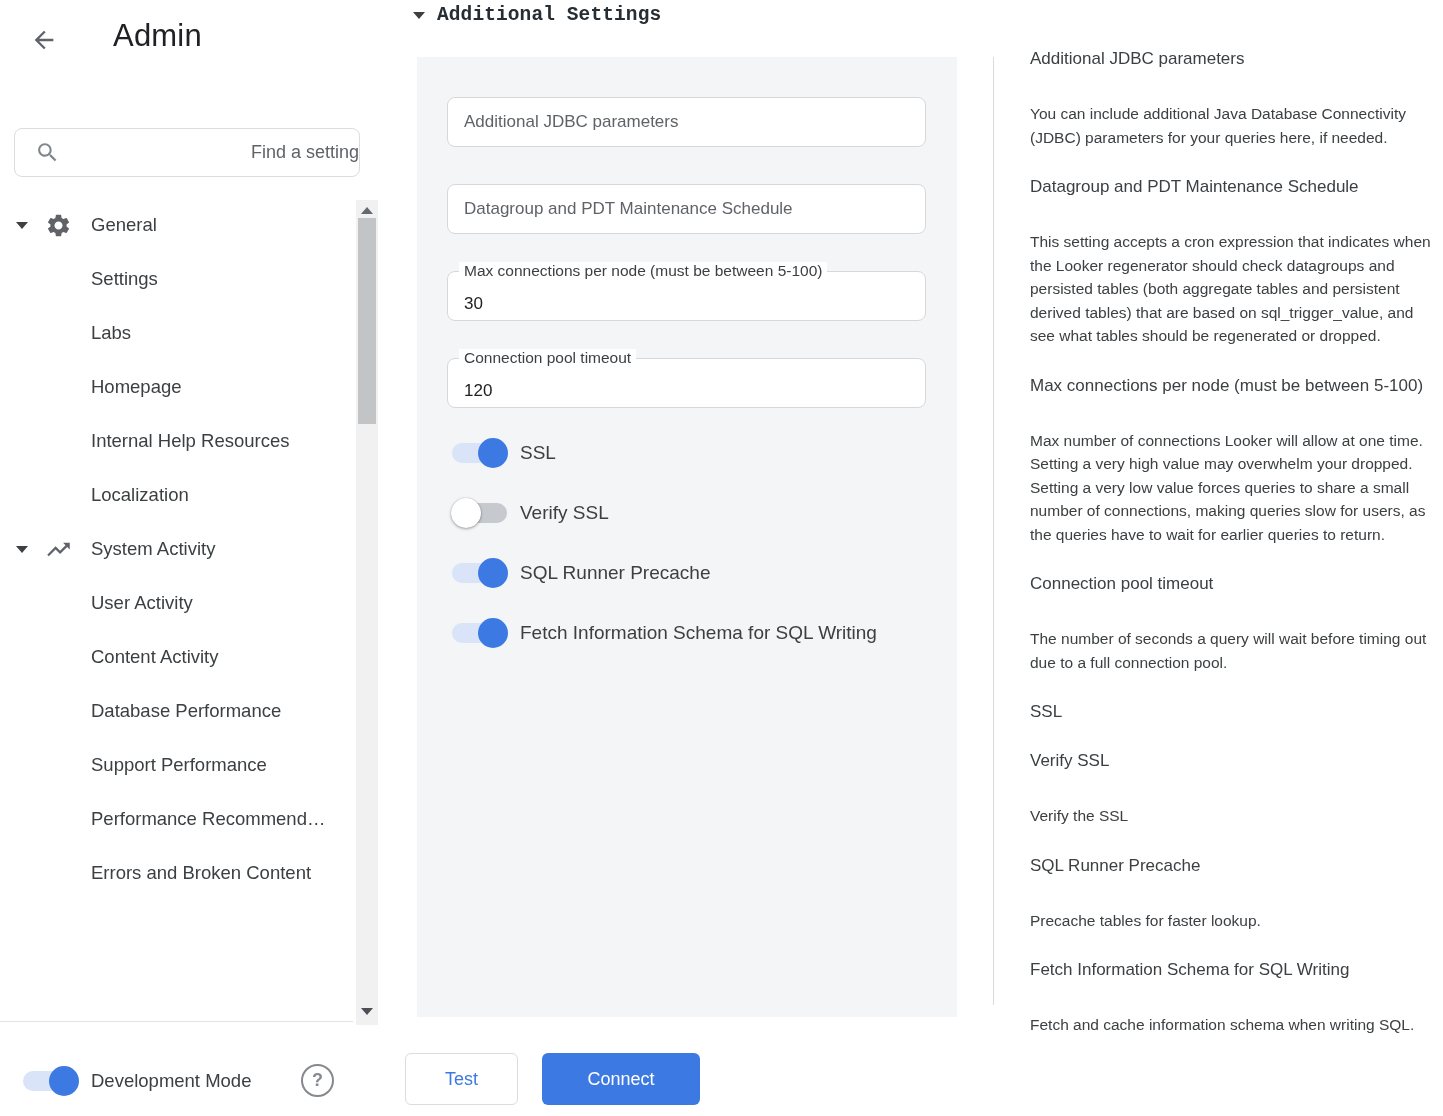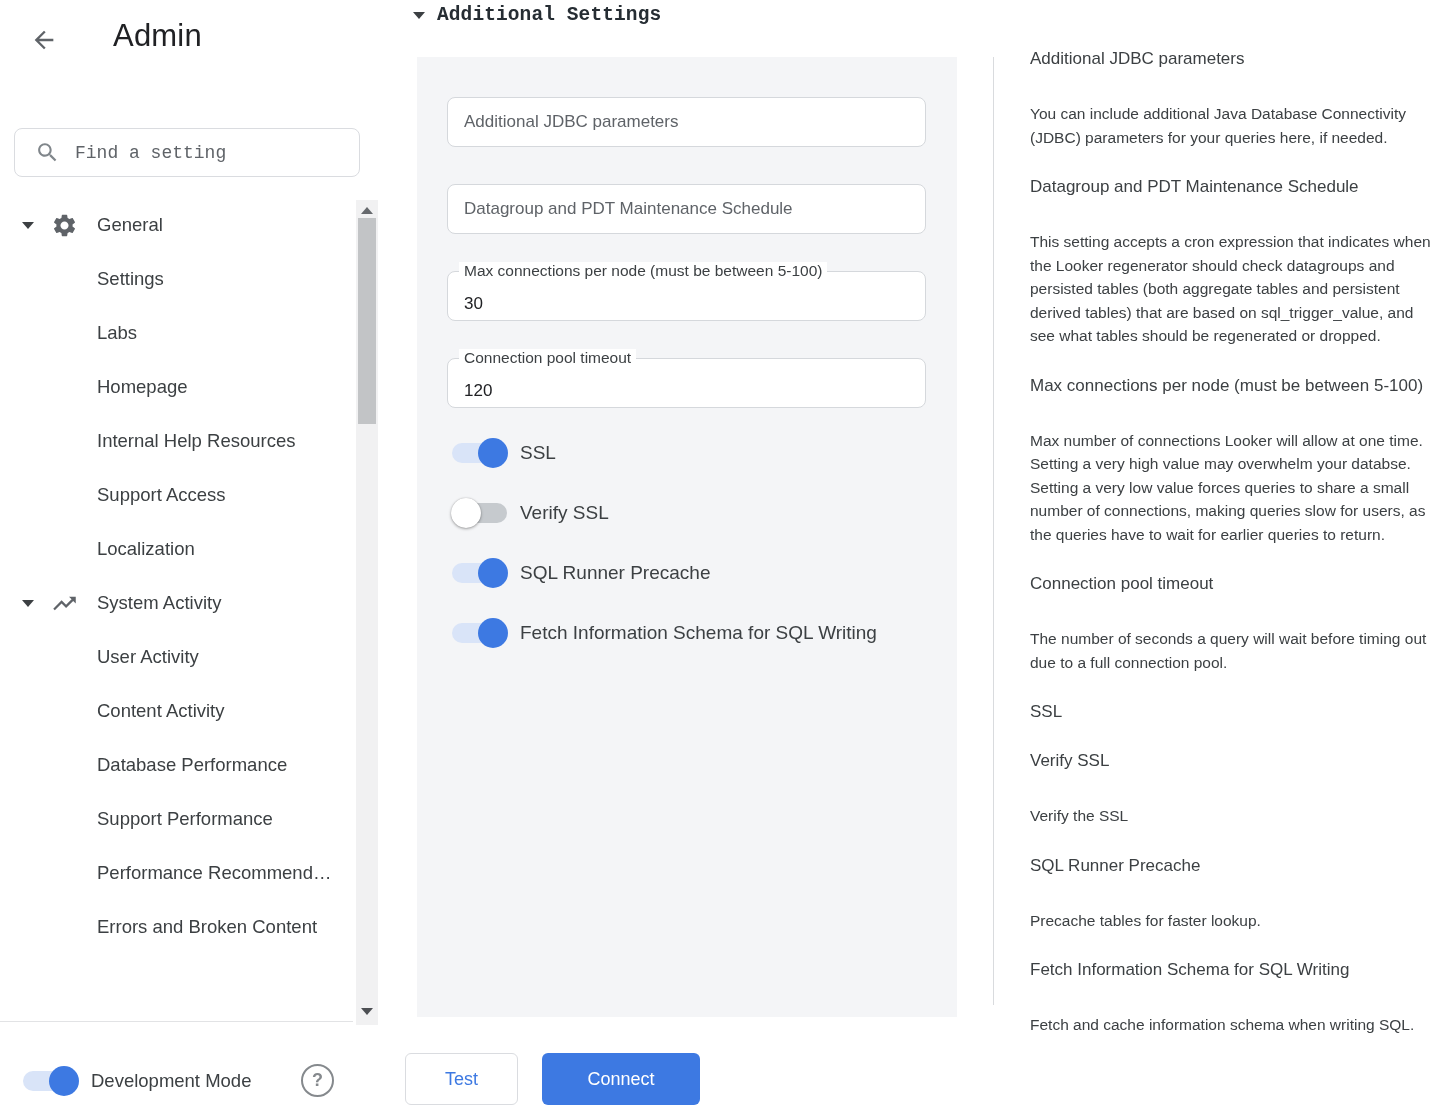--- a/index.html
+++ b/index.html
@@ -14,26 +14,26 @@
   
   .back-btn { left:28px; top:24px; width:32px; height:32px; cursor:pointer; display:flex; align-items:center; justify-content:center; }
   .app-title { left:86px; top:18px; font-size:31px; font-weight:400; color:#202124; letter-spacing:.2px;margin-left:27px; }
 
   .search-box {
     left:14px; top:128px; width:346px; height:49px;
     border:1px solid #dadce0; border-radius:8px; background:#fff;
     display:flex; align-items:center; padding-left:20px; gap:15px;
   }
   .search-box input {
-    border:none; outline:none; flex:1; font-family:Liberation Mono, monospace;
-    font-size:18px; color:#0f766e; background:transparent; min-width:0;
+    border:none; outline:none; flex:1; font-family:Liberation Sans, sans-serif;
+    font-size:18px; color:#0f766e; background:transparent; min-width:0;text-align:right;
   }
   .search-box input::placeholder { color:#5f6368; opacity:1; }
 
-  .nav { left:6px; top:198px; width:353px;text-align:center; }
+  .nav { left:0; top:198px; width:353px;text-align:center; }
   .nav-row { position:relative; height:54px; display:flex; align-items:center; cursor:pointer; }
   .nav-label { position:absolute; left:91px; font-size:18.5px; color:#3c4043; white-space:nowrap; }
   .caret {
     width:0; height:0; border-left:6.5px solid transparent; border-right:6.5px solid transparent;
     border-top:7.5px solid #3c4043;
   }
   .nav-caret { position:absolute; left:16px; }
   .nav-icon { position:absolute; left:45px; width:27px; height:27px; }
   .badge {
     position:absolute; left:300px; width:32px; height:32px; border-radius:50%;
@@ -138,23 +138,20 @@
     <div class="nav-row">
       <span class="nav-label">Labs</span>
     </div>
     <div class="nav-row">
       <span class="nav-label">Homepage</span>
     </div>
     <div class="nav-row">
       <span class="nav-label">Internal Help Resources</span>
     </div>
     <div class="nav-row">
-      <span class="nav-label">Support Access</span>
-    </div>
-    <div class="nav-row">
       <span class="nav-label">Localization</span>
     </div>
     <div class="nav-row">
       <span class="caret nav-caret"></span>
       <svg class="nav-icon" viewBox="0 0 24 24">
           <path fill="#5f6368" d="M16 6l2.29 2.29-4.88 4.88-4-4L2 16.59 3.41 18l6-6 4 4 6.3-6.29L22 12V6z"></path>
         </svg>
       <span class="nav-label">System Activity</span>
     </div>
     <div class="nav-row">
@@ -252,21 +249,21 @@
     <div class="help-section">
       <div class="help-title">Additional JDBC parameters</div>
       <div class="help-body">You can include additional Java Database Connectivity (JDBC) parameters for your queries here, if needed.</div>
     </div>
     <div class="help-section">
       <div class="help-title">Datagroup and PDT Maintenance Schedule</div>
       <div class="help-body">This setting accepts a cron expression that indicates when the Looker regenerator should check datagroups and persisted tables (both aggregate tables and persistent derived tables) that are based on sql_trigger_value, and see what tables should be regenerated or dropped.</div>
     </div>
     <div class="help-section">
       <div class="help-title">Max connections per node (must be between 5-100)</div>
-      <div class="help-body">Max number of connections Looker will allow at one time. Setting a very high value may overwhelm your databse. Setting a very low value forces queries to share a small number of connections, making queries slow for users, as the queries have to wait for earlier queries to return.</div>
+      <div class="help-body">Max number of connections Looker will allow at one time. Setting a very high value may overwhelm your dropped. Setting a very low value forces queries to share a small number of connections, making queries slow for users, as the queries have to wait for earlier queries to return.</div>
     </div>
     <div class="help-section">
       <div class="help-title">Connection pool timeout</div>
       <div class="help-body">The number of seconds a query will wait before timing out due to a full connection pool.</div>
     </div>
     <div class="help-section">
       <div class="help-title">SSL</div>
     </div>
     <div class="help-section">
       <div class="help-title">Verify SSL</div>

